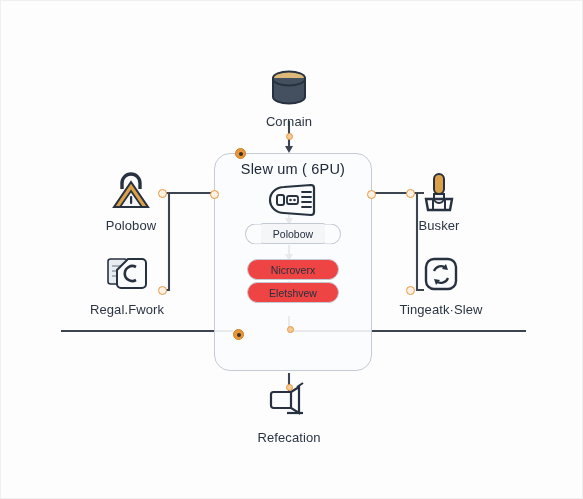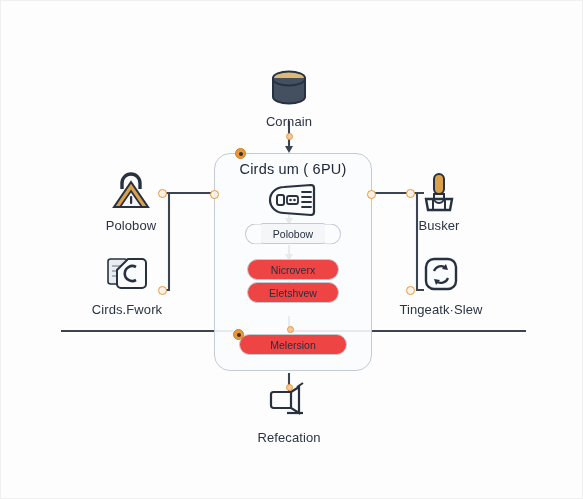--- a/index.html
+++ b/index.html
@@ -227,21 +227,21 @@
     <svg class="ext-icon" viewBox="0 0 52 46">
       <rect x="7" y="6" width="19" height="25" rx="2.5" fill="#e9edf1" stroke="#27313f" stroke-width="1.6"></rect>
       <g stroke="#8d97a3" stroke-width="1.4">
         <path d="M11,13 h10"></path>
           <path d="M11,18 h10"></path>
           <path d="M11,23 h7"></path>
       </g>
       <path d="M27,6 L41,6 a4,4 0 0 1 4,4 L45,31 a4,4 0 0 1 -4,4 L20,35 a4,4 0 0 1 -4,-4 L16,17 Z" fill="#fbfcfd" stroke="#27313f" stroke-width="2"></path>
       <path d="M35,14 a7.5,7.5 0 1 0 0,13" fill="none" stroke="#27313f" stroke-width="2.6"></path>
     </svg>
-    <div class="ext-label">Cirds.Fwork</div>
+    <div class="ext-label">Regal.Fwork</div>
   </div>
 
   <div class="ext-node" style="left:390px; top:168px;">
     <svg class="ext-icon" viewBox="0 0 52 46">
       <rect x="21" y="5" width="10" height="20" rx="5" fill="#dba04a" stroke="#27313f" stroke-width="2"></rect>
       <path d="M21,25 h10 v4 a5,5 0 0 1 -10,0 Z" fill="#f2f4f6" stroke="#27313f" stroke-width="2"></path>
       <path d="M13,30 L39,30 L37,41 L15,41 Z" fill="none" stroke="#27313f" stroke-width="2.4"></path>
       <path d="M20,30 L20,41 M32,30 L32,41" stroke="#27313f" stroke-width="2"></path>
     </svg>
     <div class="ext-label">Busker</div>
@@ -262,21 +262,21 @@
     <svg class="ext-icon" viewBox="0 0 52 46">
       <rect x="8" y="11" width="22" height="16" rx="2.5" fill="#fbfcfd" stroke="#27313f" stroke-width="2.2"></rect>
       <path d="M28,11 L36,6 L36,32 L28,27 Z" fill="#fbfcfd" stroke="#27313f" stroke-width="2.2"></path>
       <path d="M24,32 L40,32" stroke="#27313f" stroke-width="2.2"></path>
       <path d="M34,6 L40,2" stroke="#27313f" stroke-width="2"></path>
     </svg>
     <div class="ext-label">Refecation</div>
   </div>
 
   <div id="container">
-    <div id="container-title">Cirds um ( 6PU)</div>
+    <div id="container-title">Slew um ( 6PU)</div>
 
     <svg id="container-icon" viewBox="0 0 52 34">
       <path d="M17,4 L44,2 a3,3 0 0 1 3,3 L47,29 a3,3 0 0 1 -3,3 L17,30 a14,13 0 0 1 0,-26 Z" fill="#fbfcfd" stroke="#27313f" stroke-width="2.2"></path>
       <rect x="10" y="12" width="7" height="10" rx="2" fill="#fbfcfd" stroke="#27313f" stroke-width="2"></rect>
       <rect x="20" y="13" width="11" height="8" rx="2" fill="#fbfcfd" stroke="#27313f" stroke-width="1.8"></rect>
       <circle cx="23.5" cy="17" r="1.3" fill="#27313f"></circle>
       <circle cx="27.5" cy="17" r="1.3" fill="#27313f"></circle>
       <g stroke="#27313f" stroke-width="1.8" stroke-linecap="round">
         <path d="M35,9 h9"></path>
           <path d="M35,14 h9"></path>
@@ -294,23 +294,20 @@
     </div>
 
     <div class="pill" style="top:105px;">
       <span>Nicroverx</span>
     </div>
 
     <div class="pill" style="top:128px;">
       <span>Eletshvew</span>
     </div>
 
-    <div class="pill wide" style="top:180px;">
-      <span>Melersion</span>
-    </div>
 
     <span class="port filled" style="left:20px; top:-6px;"></span>
     <span class="port" style="left:-5px; top:36px;"></span>
     <span class="port" style="right:-5px; top:36px;"></span>
     <span class="port filled" style="left:18px; top:175px;"></span>
     <span class="port small" style="left:72px; top:172px;"></span>
   </div>
 
   <span class="port" style="position:absolute; left:157px; top:188px;"></span>
   <span class="port" style="position:absolute; left:157px; top:285px;"></span>

